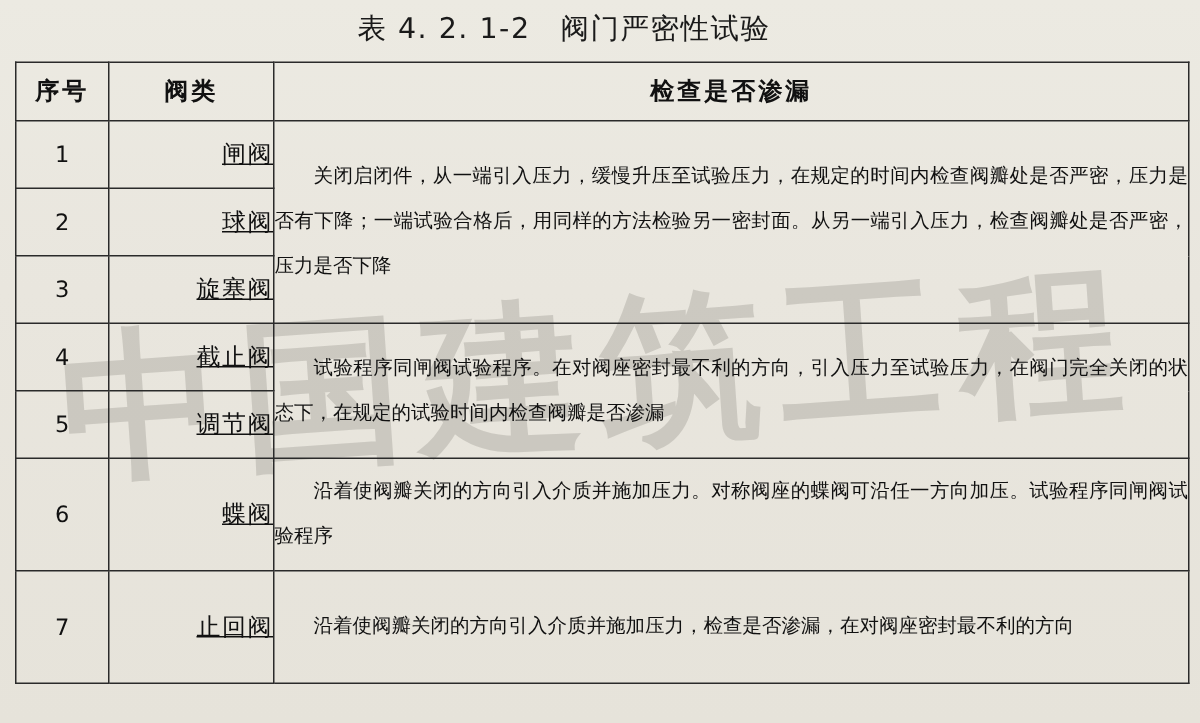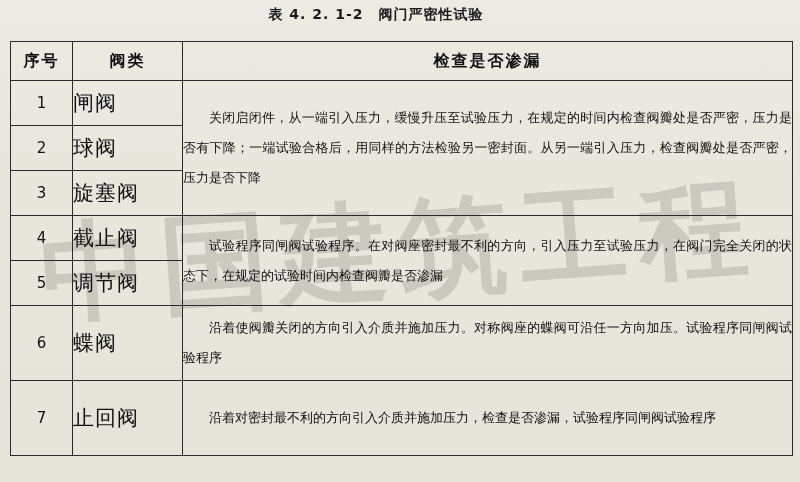--- a/index.html
+++ b/index.html
@@ -40,22 +40,22 @@
     z-index: 5;
     transform: rotate(-4deg);
     transform-origin: 50% 50%;
   }
   .title {
     position: absolute;
     top: 6px;
     left: 0;
     width: 752px;
     text-align: center;
-    font-size: 14px;
-    font-weight: bold;
+    font-size: 19px;
+    font-weight: normal;
     color: #1a1a1a;
     letter-spacing: 1px;
     z-index: 8;
   }
   table.valve-table {
     position: absolute;
     top: 41px;
     left: 10px;
     width: 782px;
     border-collapse: collapse;
@@ -80,24 +80,25 @@
     text-align: center;
     vertical-align: middle;
     letter-spacing: 2px;
   }
   td.cell-no {
     text-align: center;
     vertical-align: middle;
     font-size: 15px;
   }
   td.cell-type {
-    text-align: left;
+    text-align: right;
     vertical-align: middle;
-    font-size: 21px;
+    font-size: 16px;
     letter-spacing: 1px;
+    text-decoration: underline;
   }
   td.cell-method {
     text-align: left;
     vertical-align: middle;
     font-size: 13px;
     line-height: 30px;
     padding: 4px 8px 4px 10px;
     text-indent: 2em;
   }
   .row-h2 td { height: 44px; }
@@ -165,19 +166,19 @@
         <td class="cell-type">蝶阀</td>
         <td class="cell-method">
           <span class="method-text">沿着使阀瓣关闭的方向引入介质并施加压力。对称阀座的蝶阀可沿任一方向加压。试验程序同闸阀试验程序</span>
         </td>
       </tr>
 
       <tr class="row-h-big">
         <td class="cell-no">7</td>
         <td class="cell-type">止回阀</td>
         <td class="cell-method">
-          <span class="method-text">沿着对密封最不利的方向引入介质并施加压力，检查是否渗漏，试验程序同闸阀试验程序</span>
+          <span class="method-text">沿着使阀瓣关闭的方向引入介质并施加压力，检查是否渗漏，在对阀座密封最不利的方向</span>
         </td>
       </tr>
     </tbody>
   </table>
 
 </div>
 
 </body></html>

